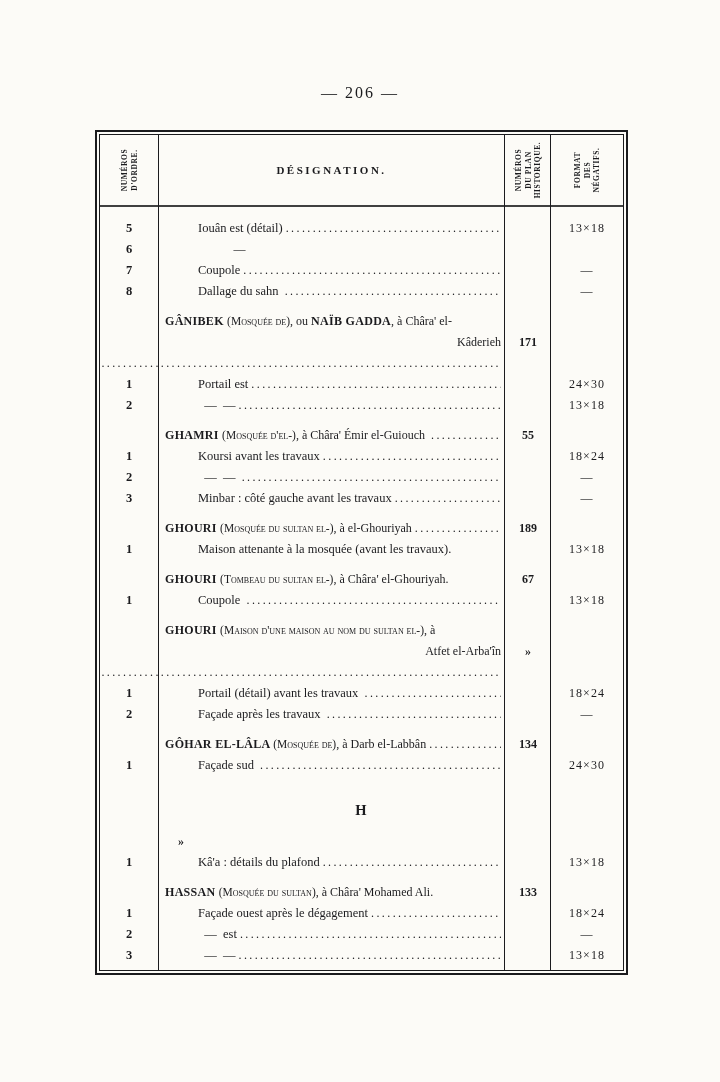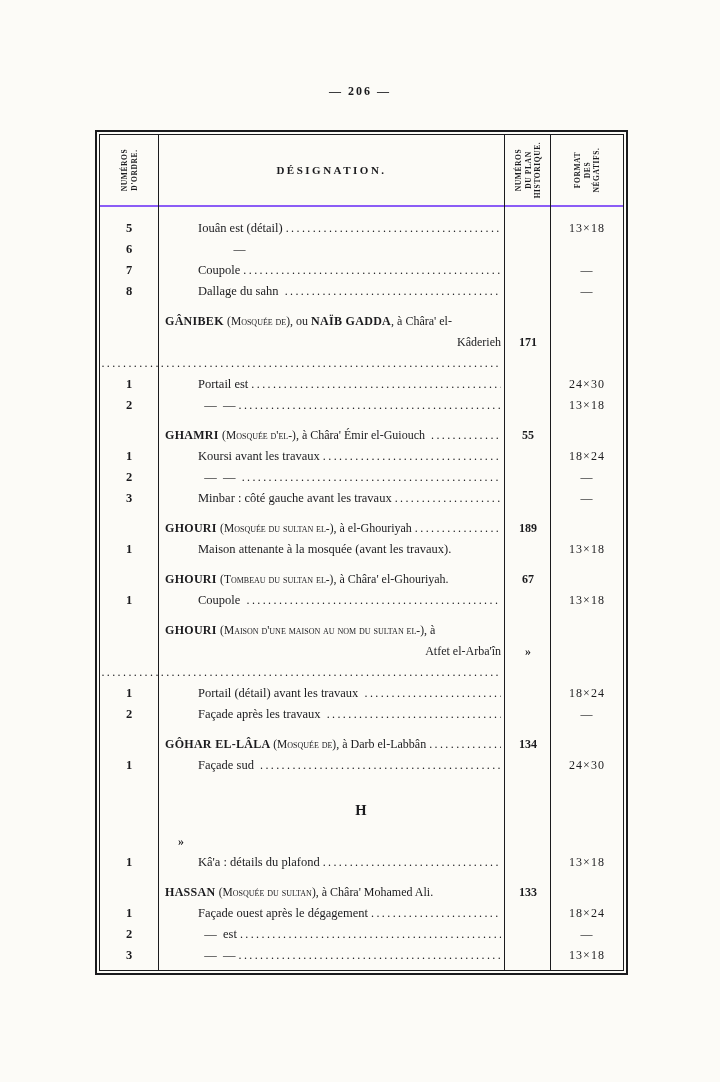--- a/index.html
+++ b/index.html
@@ -3,34 +3,34 @@
 <meta charset="utf-8">
 <style>
   html,body{margin:0;padding:0;}
   .page{
     width:720px;height:1082px;position:relative;overflow:hidden;
     background:#fcfbf7;color:#1b1b1e;
     font-family:"Liberation Serif","DejaVu Serif",serif;
   }
   .pageno{
     position:absolute;top:84px;left:0;right:0;text-align:center;
-    font-weight:700;font-size:12px;letter-spacing:2px;
+    font-weight:400;font-size:16px;letter-spacing:2px;
   }
   
   .tbl{
     position:absolute;left:95px;top:130px;width:533px;height:845px;
     border:2px solid #1b1b1e;padding:2px;box-sizing:border-box;
   }
   .tbl-in{
     border:1px solid #1b1b1e;height:100%;box-sizing:border-box;
     position:relative;display:flex;flex-direction:column;
   }
   .vline{position:absolute;top:0;bottom:0;width:1px;background:#1b1b1e;}
   .vl1{left:58px}.vl2{right:118px}.vl3{right:72px}
-  .thead{height:70px;border-bottom:2px solid #8b5cf6;display:flex;flex:0 0 auto;}
+  .thead{height:70px;border-bottom:2px solid #404040;display:flex;flex:0 0 auto;}
   .th1{width:58px;position:relative}
   .th2{flex:1;display:flex;align-items:center;justify-content:center}
   .th3{width:46px;position:relative}
   .th4{width:72px;position:relative}
   .rot{
     position:absolute;top:50%;left:50%;
     transform:translate(-50%,-50%) rotate(-90deg);
     font-size:7.5px;font-weight:700;letter-spacing:.6px;line-height:9.5px;
     text-align:center;width:64px;white-space:nowrap;
   }

